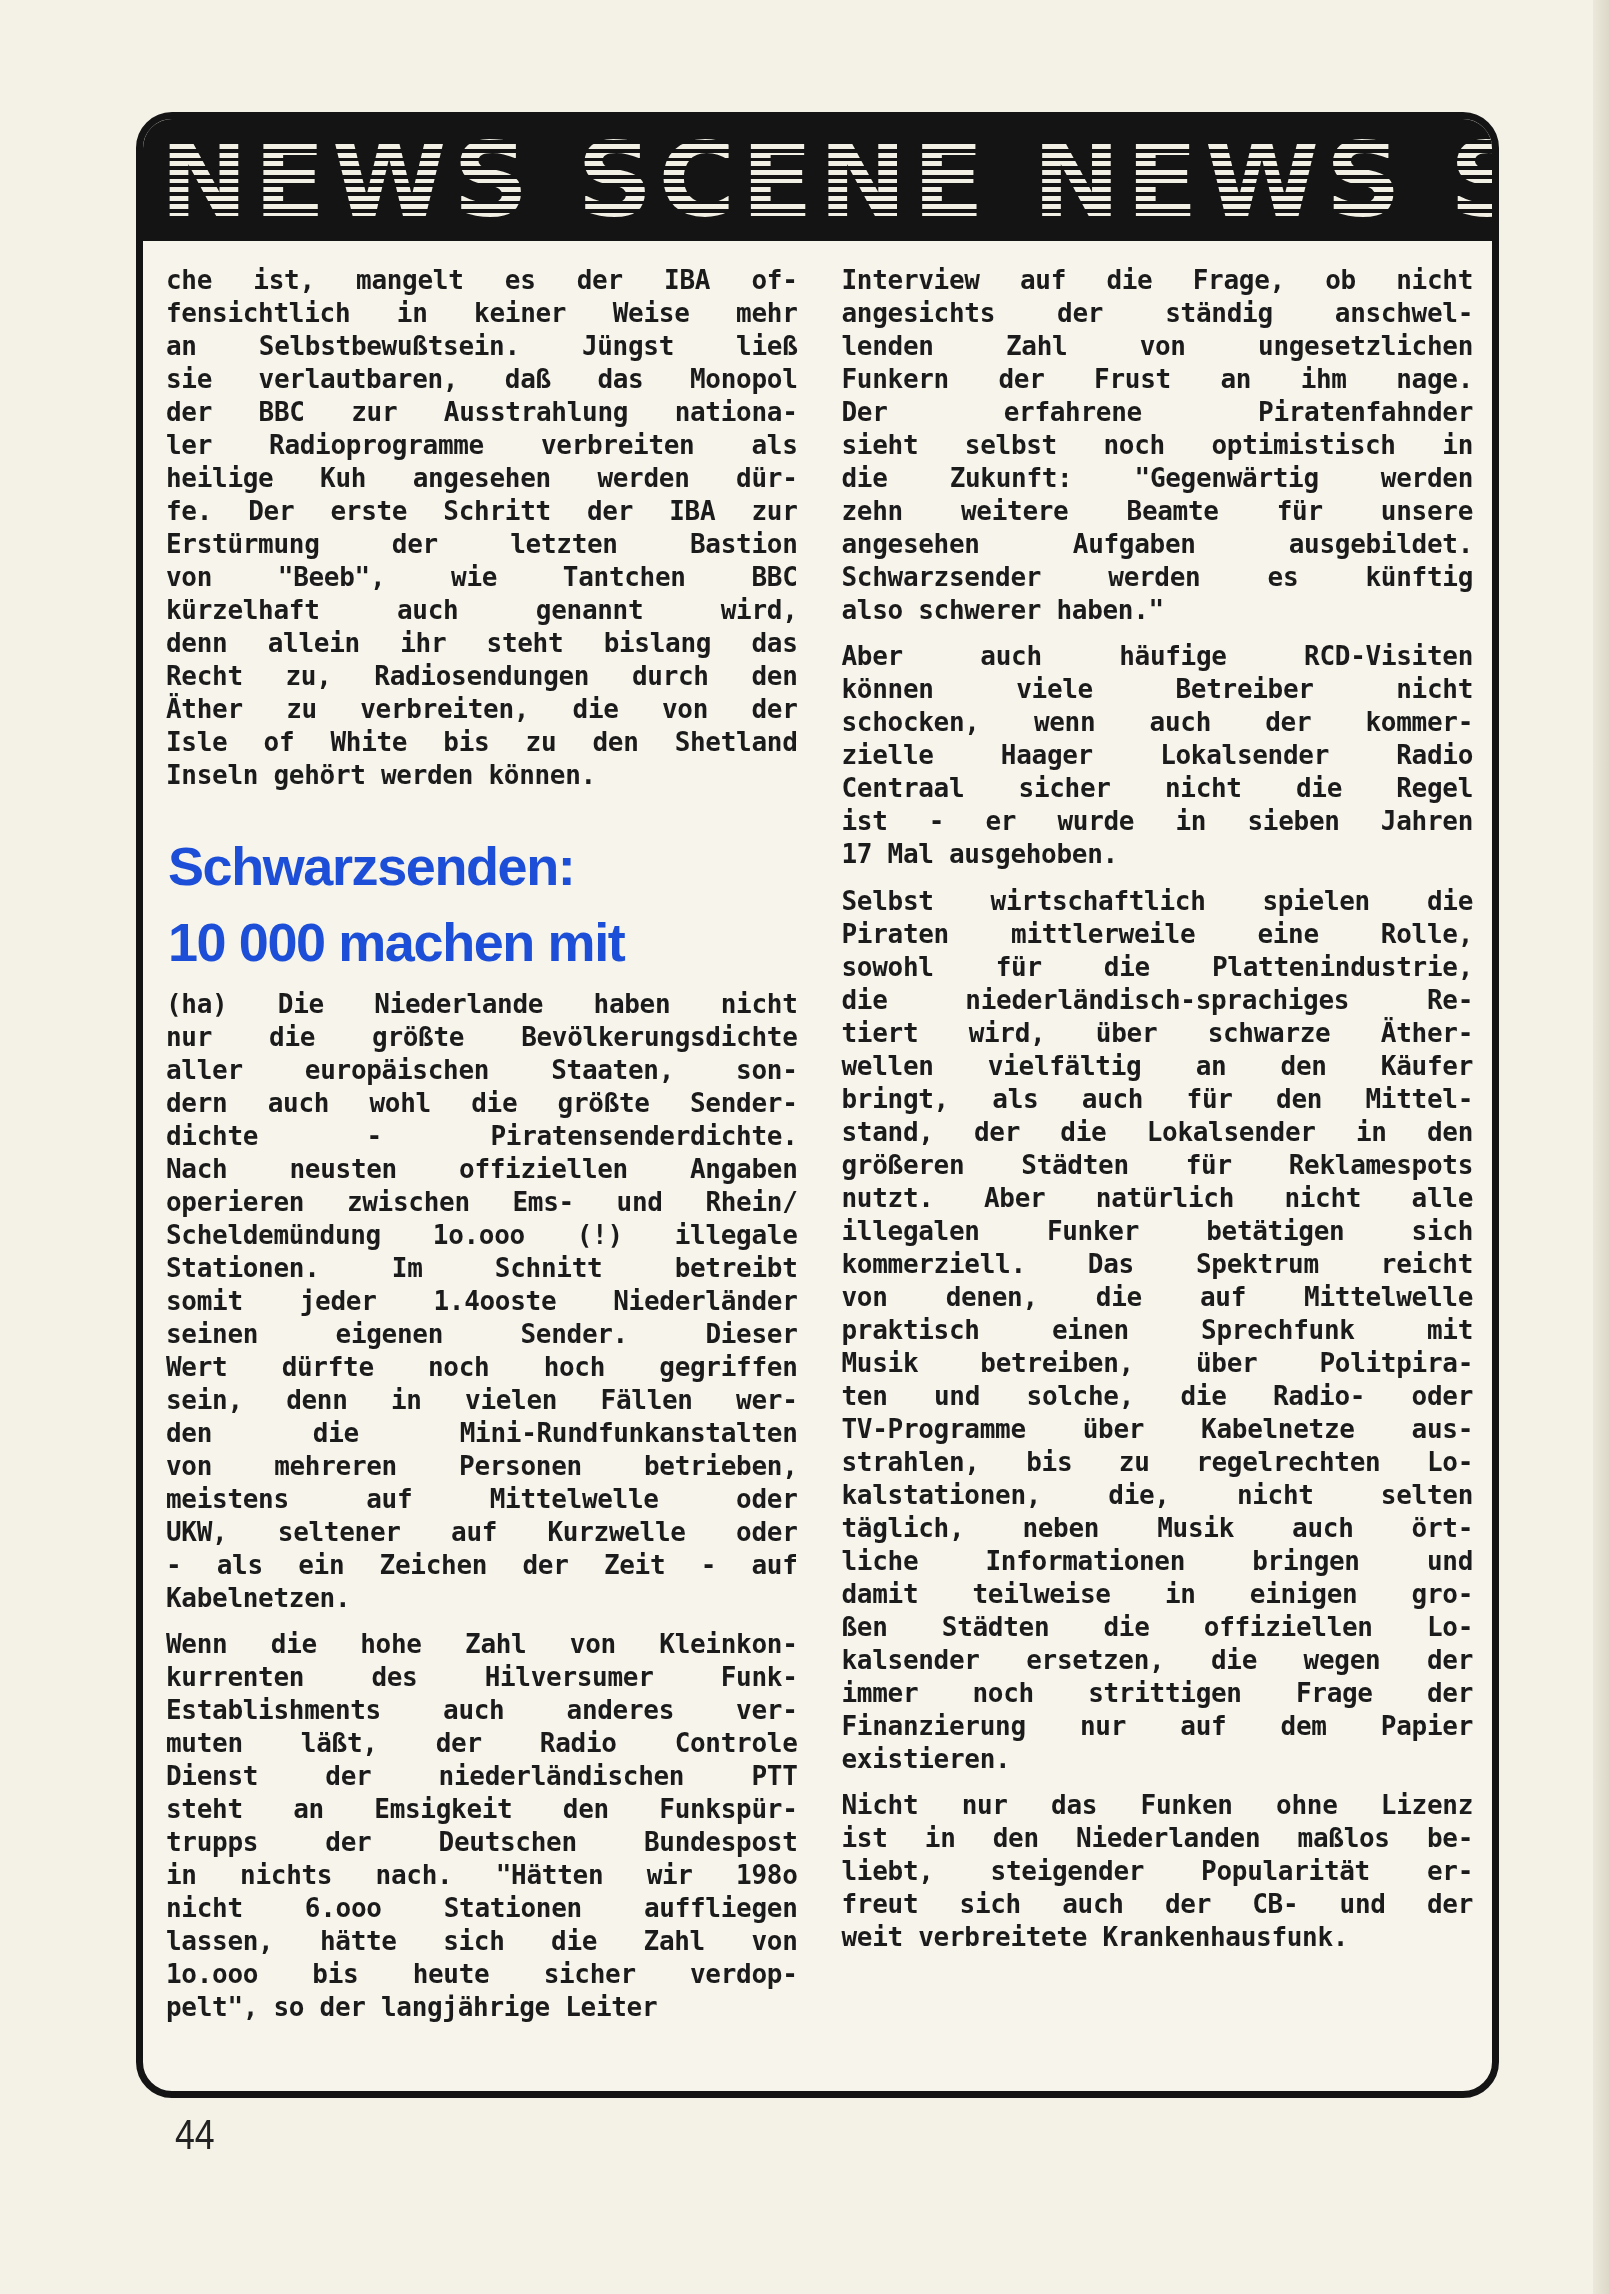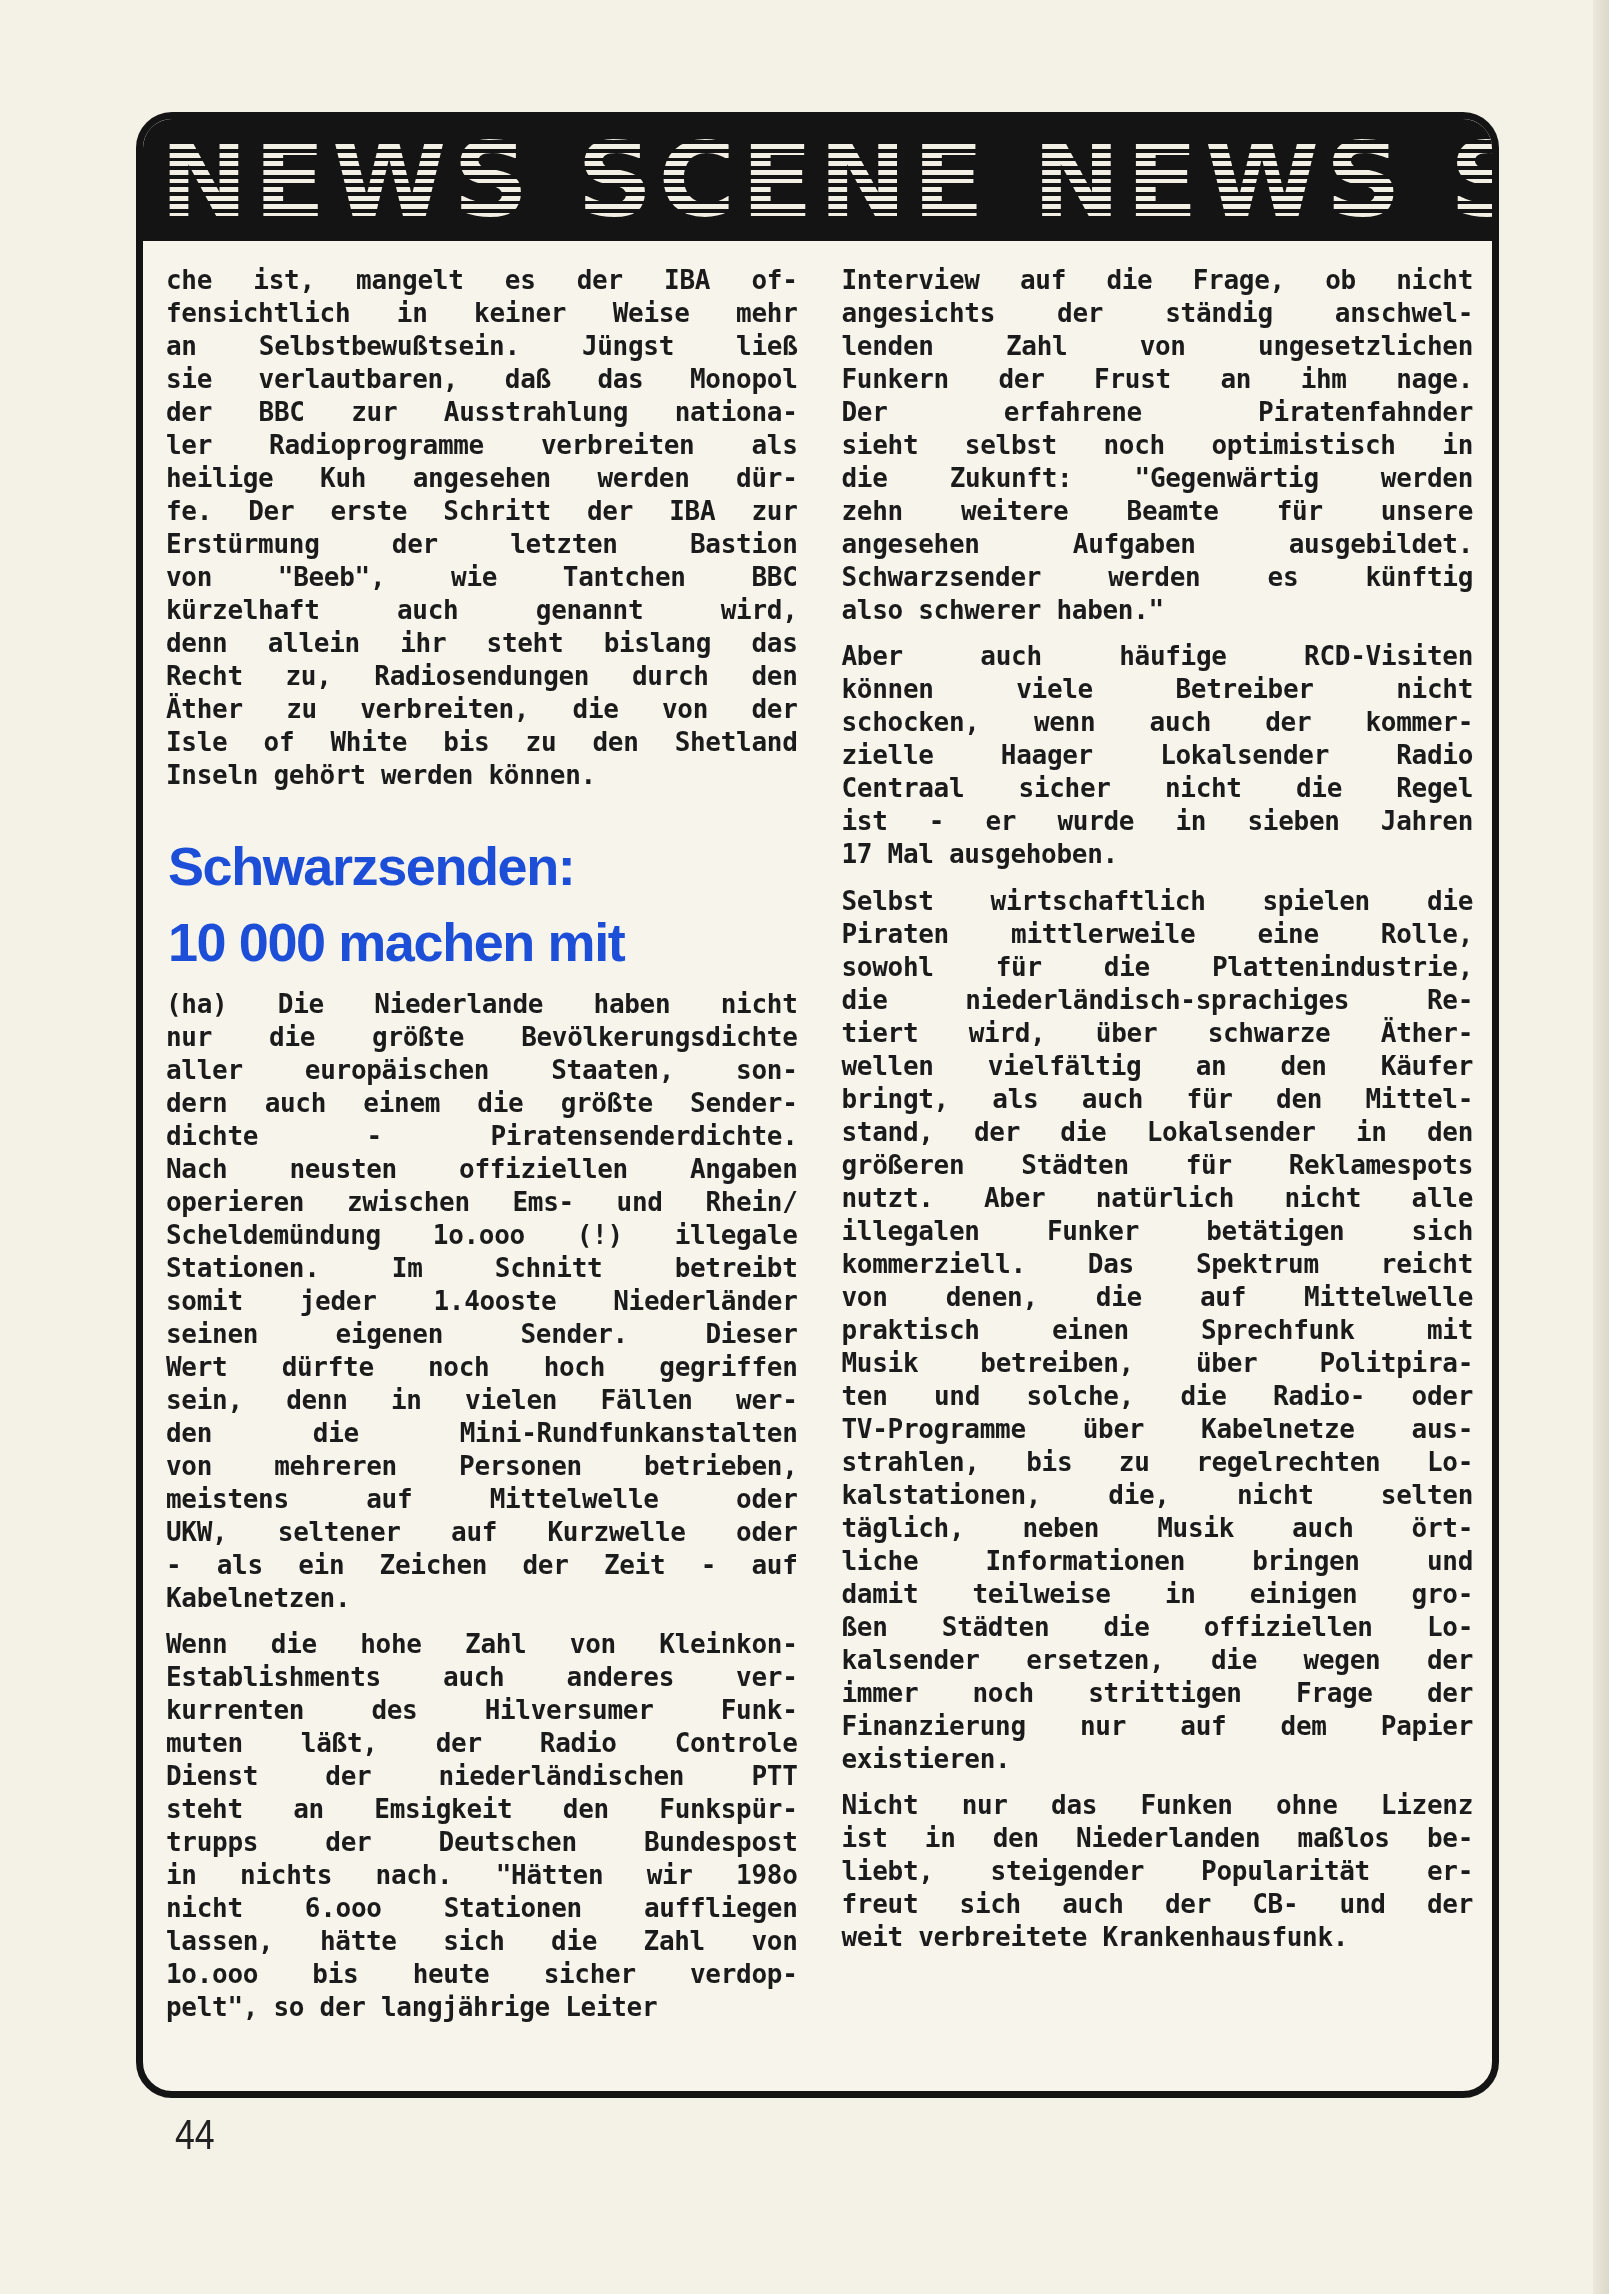--- a/index.html
+++ b/index.html
@@ -112,41 +112,41 @@
           <span class="ln last">Inseln gehört werden können.</span>
         </p>
       <div class="headline">
         <div>Schwarzsenden:</div>
         <div>10 000 machen mit</div>
       </div>
       <p>
           <span class="ln">(ha) Die Niederlande haben nicht</span>
           <span class="ln">nur die größte Bevölkerungsdichte</span>
           <span class="ln">aller europäischen Staaten, son-</span>
-          <span class="ln">dern auch einem die größte Sender-</span>
+          <span class="ln">dern auch wohl die größte Sender-</span>
           <span class="ln">dichte - Piratensenderdichte.</span>
           <span class="ln">Nach neusten offiziellen Angaben</span>
           <span class="ln">operieren zwischen Ems- und Rhein/</span>
           <span class="ln">Scheldemündung 1o.ooo (!) illegale</span>
           <span class="ln">Stationen. Im Schnitt betreibt</span>
           <span class="ln">somit jeder 1.4ooste Niederländer</span>
           <span class="ln">seinen eigenen Sender. Dieser</span>
           <span class="ln">Wert dürfte noch hoch gegriffen</span>
           <span class="ln">sein, denn in vielen Fällen wer-</span>
           <span class="ln">den die Mini-Rundfunkanstalten</span>
           <span class="ln">von mehreren Personen betrieben,</span>
           <span class="ln">meistens auf Mittelwelle oder</span>
           <span class="ln">UKW, seltener auf Kurzwelle oder</span>
           <span class="ln">- als ein Zeichen der Zeit - auf</span>
           <span class="ln last">Kabelnetzen.</span>
         </p>
       <p>
           <span class="ln">Wenn die hohe Zahl von Kleinkon-</span>
+          <span class="ln">kurrenten des Hilversumer Funk-</span>
           <span class="ln">Establishments auch anderes ver-</span>
-          <span class="ln">kurrenten des Hilversumer Funk-</span>
           <span class="ln">muten läßt, der Radio Controle</span>
           <span class="ln">Dienst der niederländischen PTT</span>
           <span class="ln">steht an Emsigkeit den Funkspür-</span>
           <span class="ln">trupps der Deutschen Bundespost</span>
           <span class="ln">in nichts nach. "Hätten wir 198o</span>
           <span class="ln">nicht 6.ooo Stationen auffliegen</span>
           <span class="ln">lassen, hätte sich die Zahl von</span>
           <span class="ln">1o.ooo bis heute sicher verdop-</span>
           <span class="ln last">pelt", so der langjährige Leiter</span>
         </p>

